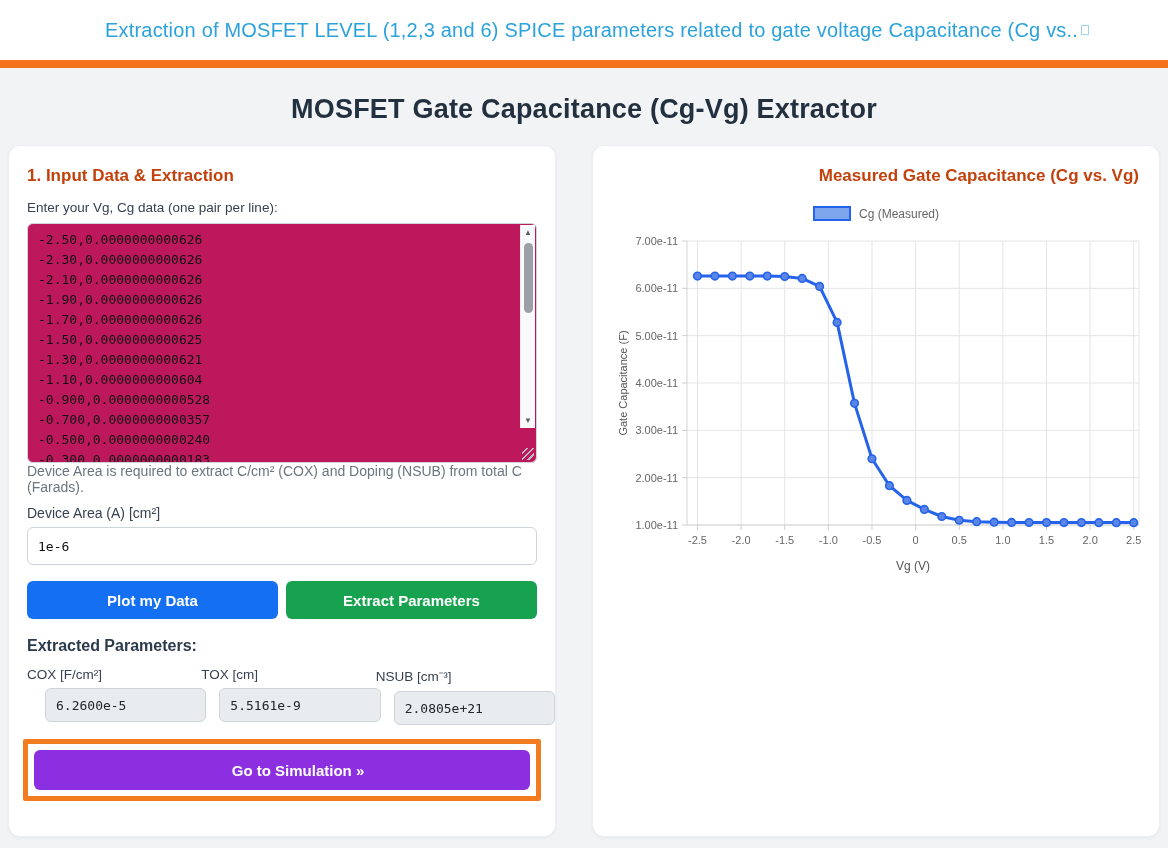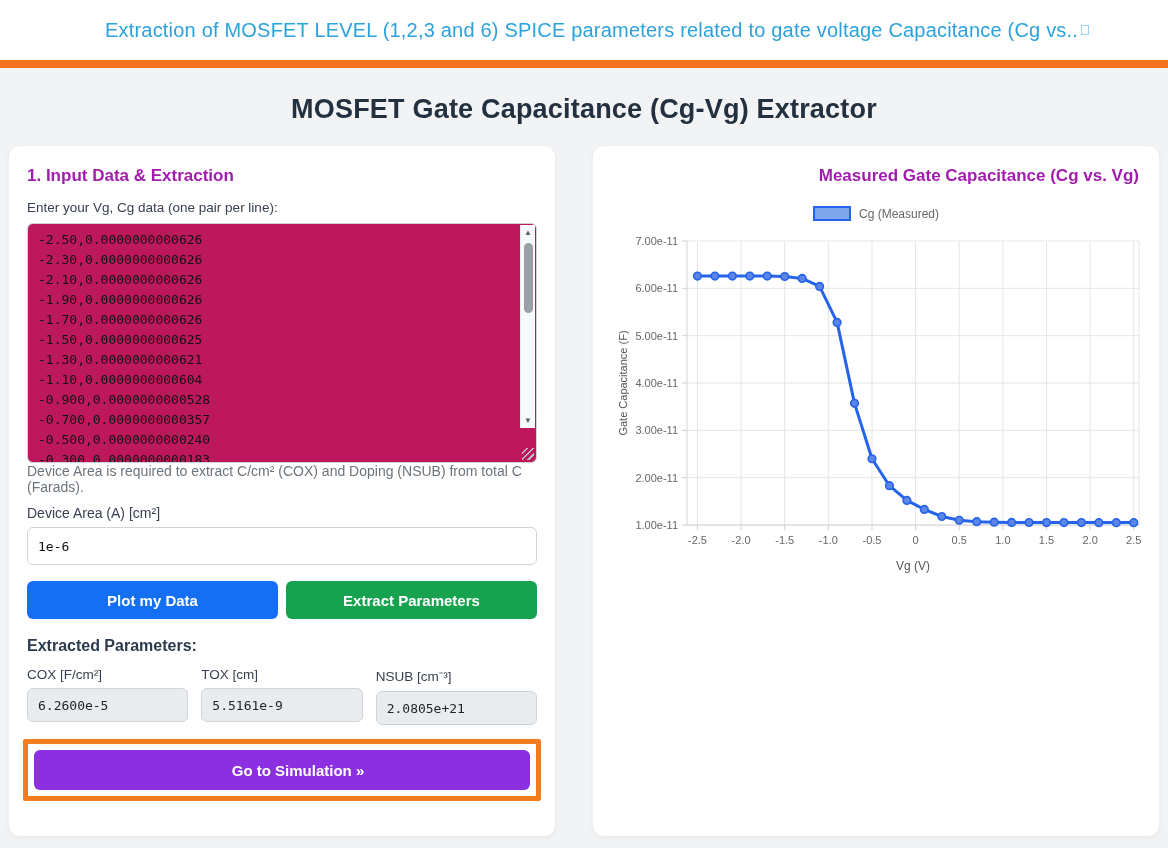--- a/index.html
+++ b/index.html
@@ -31,21 +31,21 @@
 
   
   .columns { display:flex; gap:36px; padding:0 8px; align-items:flex-start; }
   .card {
     background:#ffffff; border:1px solid #eceef1; border-radius:12px;
     box-shadow:0 1px 3px rgba(0,0,0,.05);
   }
   .left-card  { width:548px; height:692px; padding:14px 18px; overflow:hidden; }
   .right-card { width:568px; height:692px; padding:14px 20px; overflow:hidden;text-align:right; }
 
-  .panel-heading { font-size:17px; font-weight:bold; color:#a21caf; margin:6px 0 14px 0; }
+  .panel-heading { font-size:17px; font-weight:bold; color:#c2410c; margin:6px 0 14px 0; }
 
   .field-label { font-size:13.5px; color:#374151; margin-bottom:8px; }
 
   
   .textarea-wrap { position:relative; width:100%; height:240px; }
   .data-textarea {
     width:100%; height:100%; resize:none;
     border:1px solid #ced4da; border-radius:6px;
     font-family:"DejaVu Sans Mono", monospace;
     font-size:13px; line-height:20px; color:#111;
@@ -88,21 +88,21 @@
   .btn-purple { background:#8c2fe0; width:100%; height:40px;padding-left:32px; }
 
   
   .extracted-heading { font-size:16px; font-weight:bold; color:#2b3a4d; margin:18px 0 12px 0; }
   .param-grid { display:flex; gap:13px; }
   .param-col { flex:1; }
   .param-label { font-size:13.5px; color:#374151; margin-bottom:6px; }
   .readonly-input {
     width:100%; height:34px; border:1px solid #ced4da; border-radius:6px;
     background:#e9ecef; font-family:"DejaVu Sans Mono", monospace;
-    font-size:13px; color:#212529; padding:0 10px; outline:none;
+    font-size:13px; color:#212529; padding:0 10px; outline:none;margin-left:18px;
   }
 
   
   .sim-frame {
     margin:14px -4px 0 -4px; border:5px solid #f47c20; padding:6px; border-radius:2px;
   }
 
   
   .legend-row {
     display:flex; align-items:center; justify-content:center; gap:8px; margin-top:20px;

